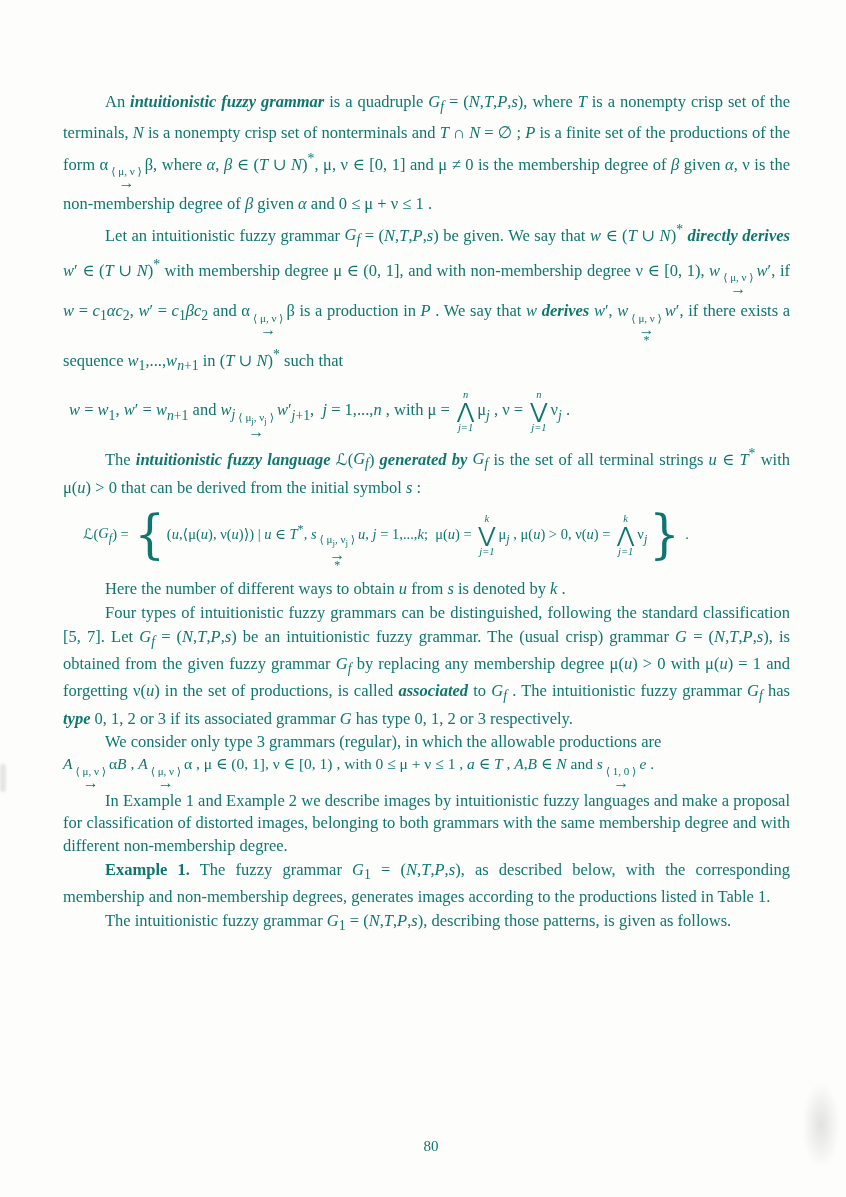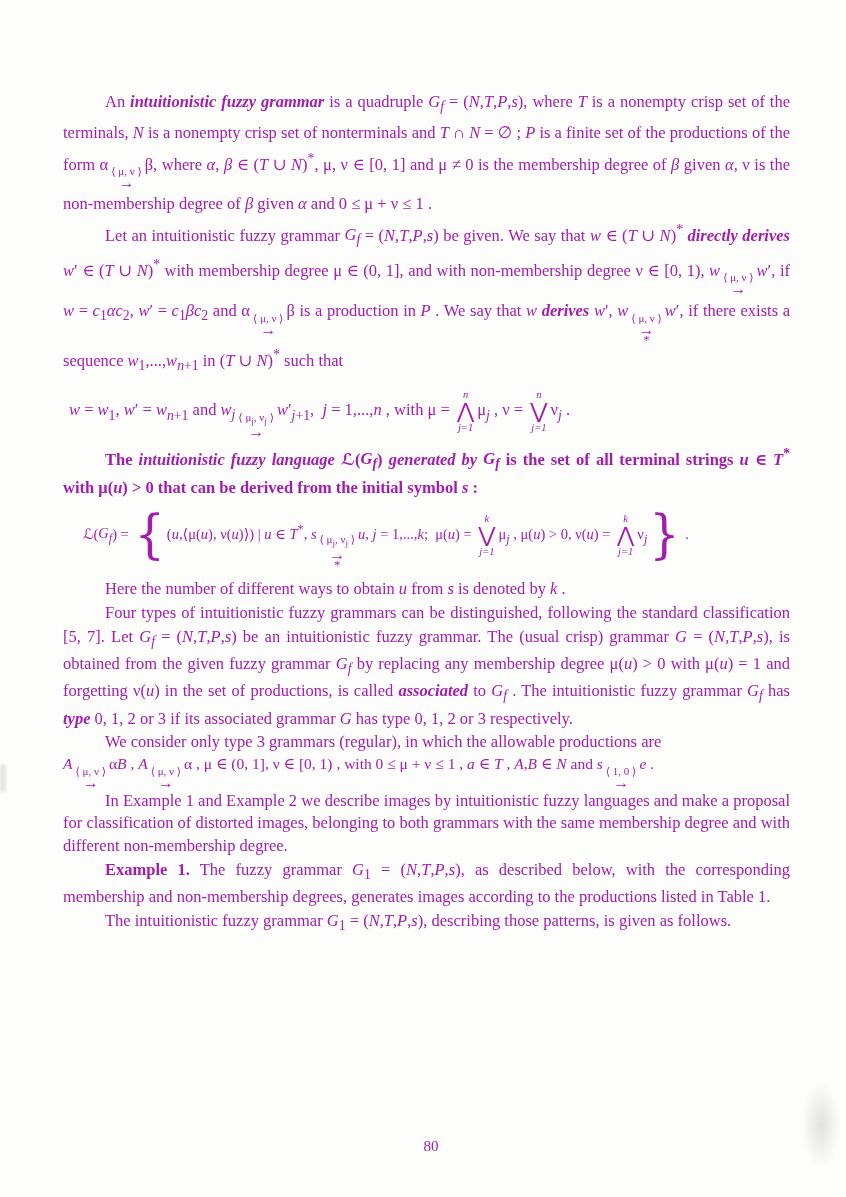--- a/index.html
+++ b/index.html
@@ -2,29 +2,29 @@
 <html><head>
 <meta charset="utf-8">
 <style>
   html, body { margin:0; padding:0; background:#ffffff; }
   .page {
     position:relative;
     width:846px; height:1197px;
     background:#fdfdfb;
     overflow:hidden;
     font-family:"Liberation Serif","DejaVu Serif","DejaVu Sans",serif;
-    color:#a21caf;
+    color:#0f766e;
   }
   .content { position:absolute; left:63px; right:56px; top:88px; }
   .content p { margin:0; }
   .para { text-align:justify; font-size:16.5px; }
   .indent { text-indent:42px; }
   .lh14  { line-height:1.38; }
   .lh145 { line-height:1.45; }
-  .lh155 { line-height:1.55;font-weight:bold; }
+  .lh155 { line-height:1.55; }
   .lh17  { line-height:1.7; }
   .lh18  { line-height:1.78; }
 
   
   .arw { display:inline-flex; flex-direction:column; align-items:center;
          vertical-align:-0.35em; line-height:1; margin:0 3px; text-indent:0; }
   .arw .sup { font-size:11px; white-space:nowrap; }
   .arw .ar  { font-size:16px; line-height:0.8; }
   .arw .sb  { font-size:12px; line-height:0.55; }
 

